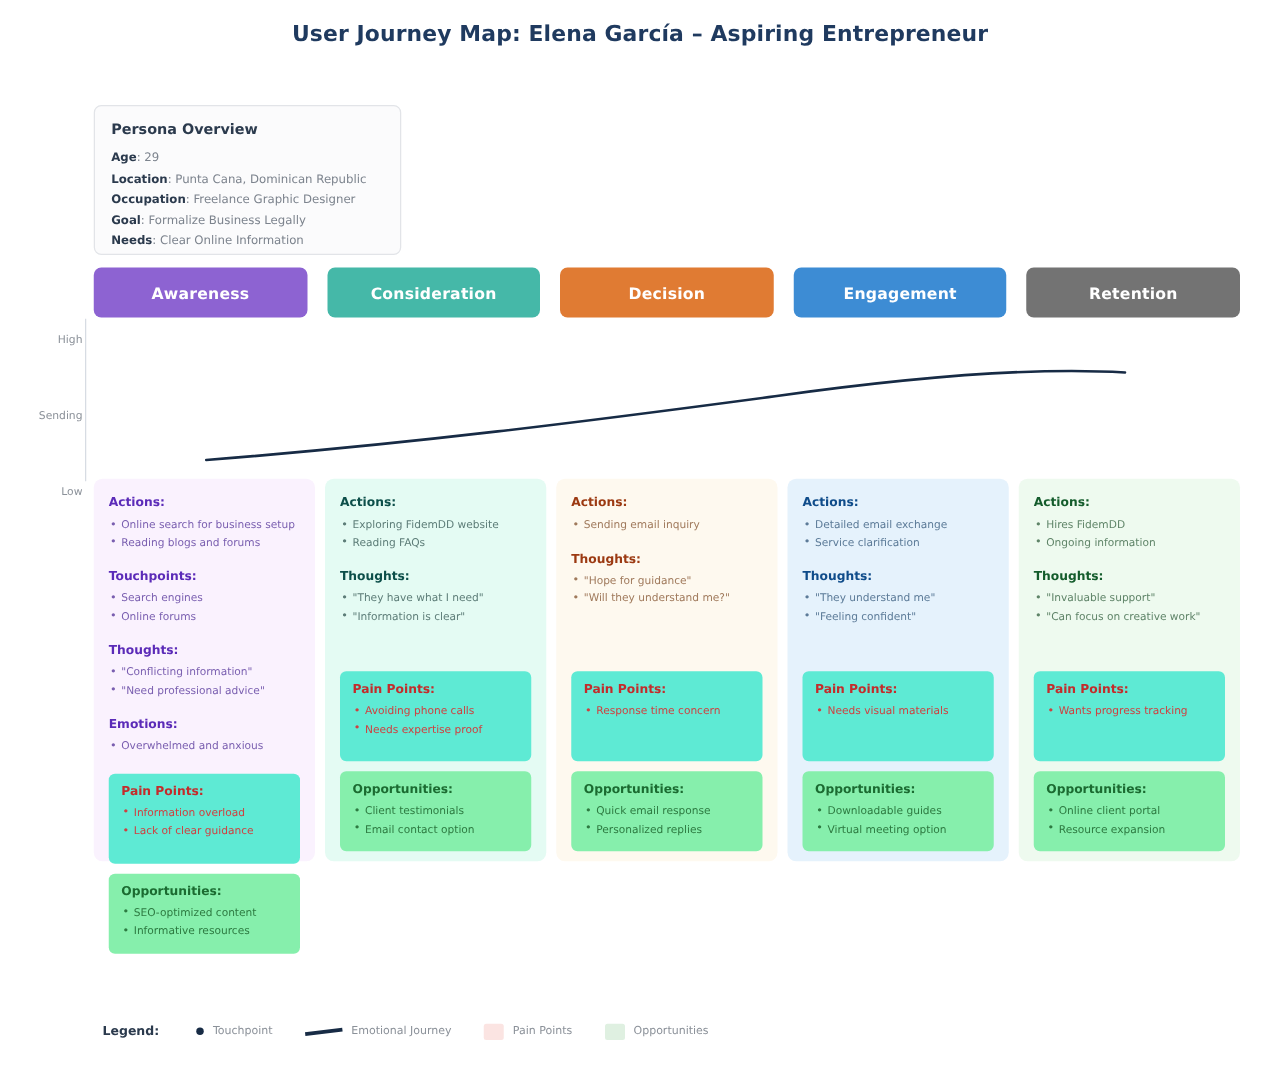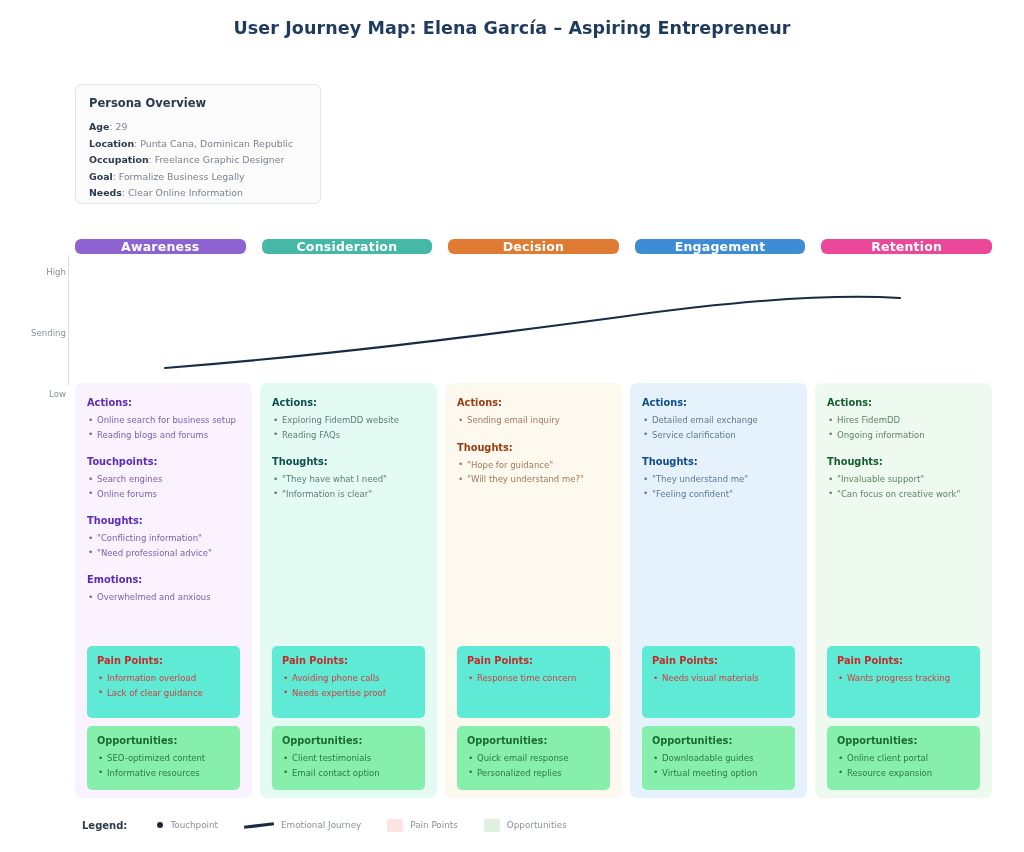--- a/index.html
+++ b/index.html
@@ -44,21 +44,20 @@
   }
   .persona-row b { color: #2b3a4d; font-weight: bold; }
 
   
   .stage-bar {
     position: absolute;
     left: 75px; top: 214px;
     width: 917px; height: 40px;
     display: flex;
     gap: 16px;
-    align-items: flex-end;
   }
   .stage-chip {
     flex: 1;
     border-radius: 6px;
     display: flex;
     align-items: center;
     justify-content: center;
     color: #ffffff;
     font-size: 12.5px;
     font-weight: bold;
@@ -94,21 +93,21 @@
   .emotion-svg {
     position: absolute;
     left: 0; top: 255px;
     width: 1024px; height: 130px;
   }
 
   
   .columns {
     position: absolute;
     left: 75px; top: 383px;
-    width: 917px; height: 415px;
+    width: 917px; height: 306px;
     display: flex;
     gap: 8px;
   }
   .col {
     flex: 1;
     border-radius: 7px;
     position: relative;
     padding: 14px 12px 0 12px;
     display: flex;
     flex-direction: column;
@@ -220,21 +219,21 @@
     </div>
   <div class="stage-chip" style="background: rgb(69, 184, 168);">
       <span>Consideration</span>
     </div>
   <div class="stage-chip" style="background: rgb(224, 123, 51);">
       <span>Decision</span>
     </div>
   <div class="stage-chip" style="background: rgb(61, 140, 212);">
       <span>Engagement</span>
     </div>
-  <div class="stage-chip" style="background: #ec4899;">
+  <div class="stage-chip" style="background: #737373;">
       <span>Retention</span>
     </div>
 </div>
 
 <div class="axis-wrap">
   <div class="axis-label high">High</div>
   <div class="axis-label neutral">Sending</div>
   <div class="axis-label low">Low</div>
 </div>
 <div class="chart-area">

